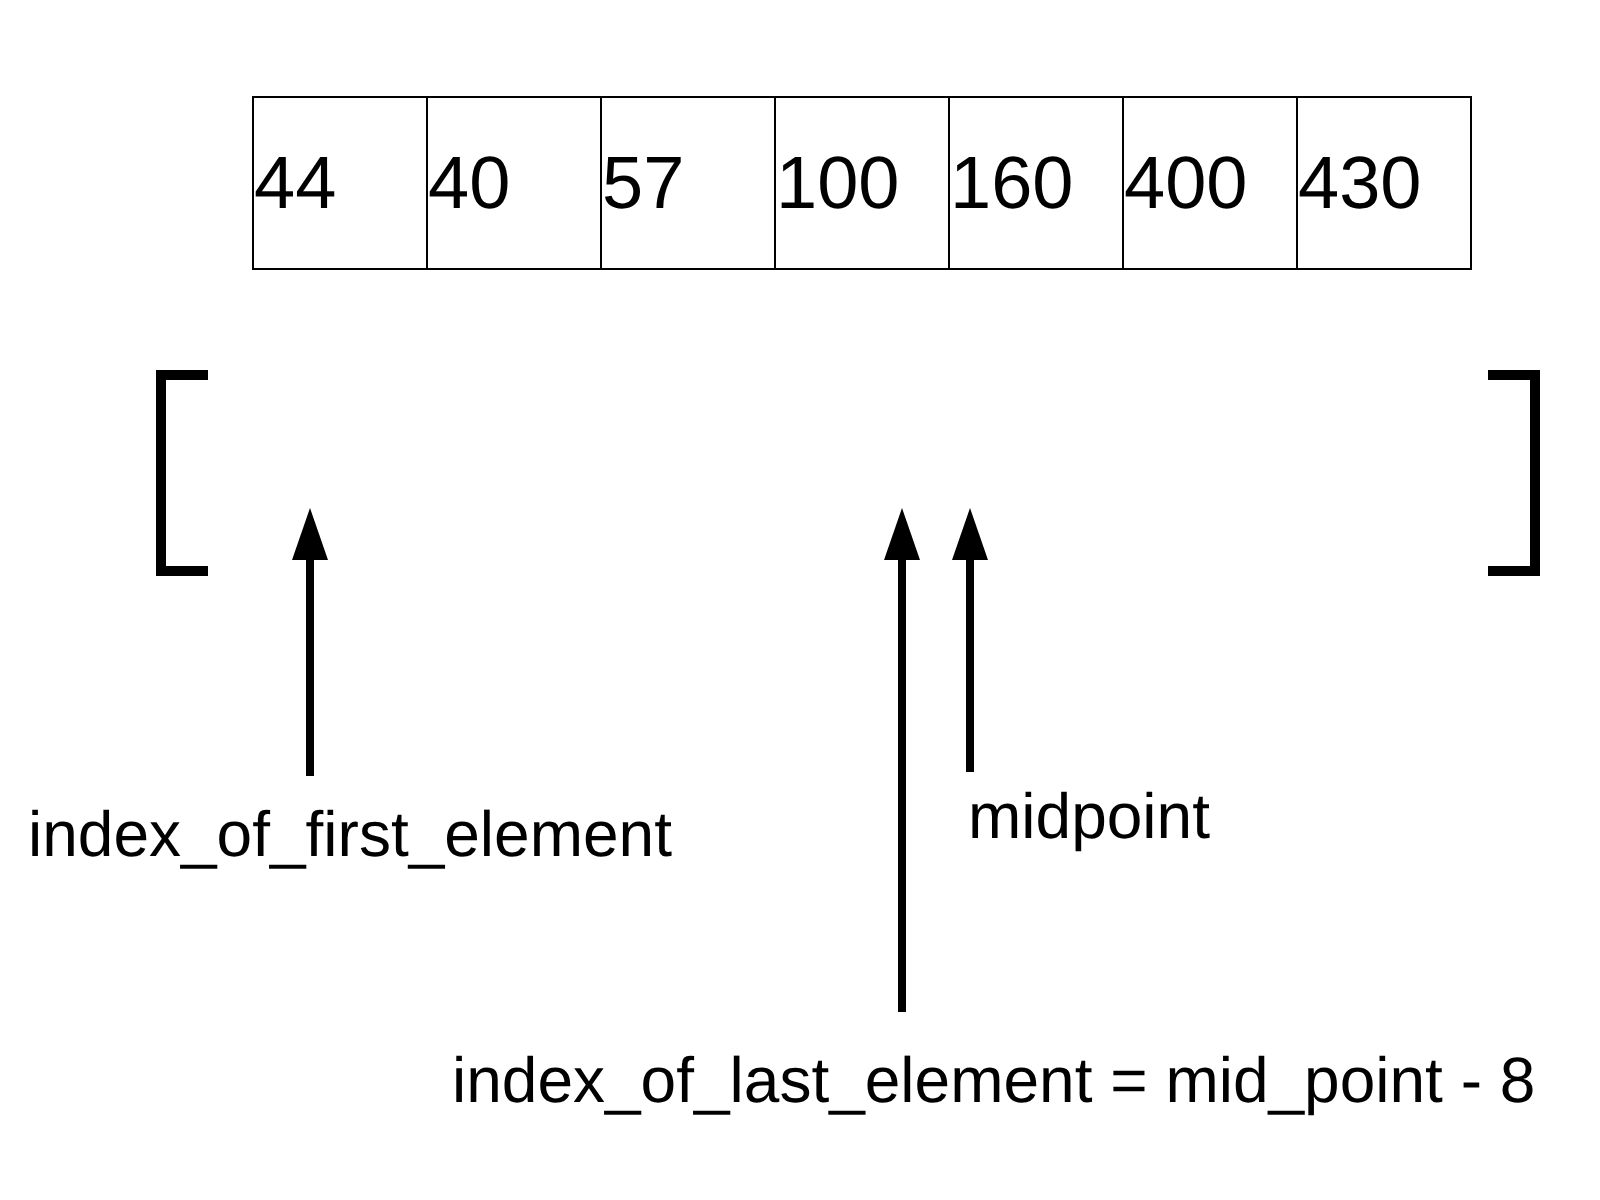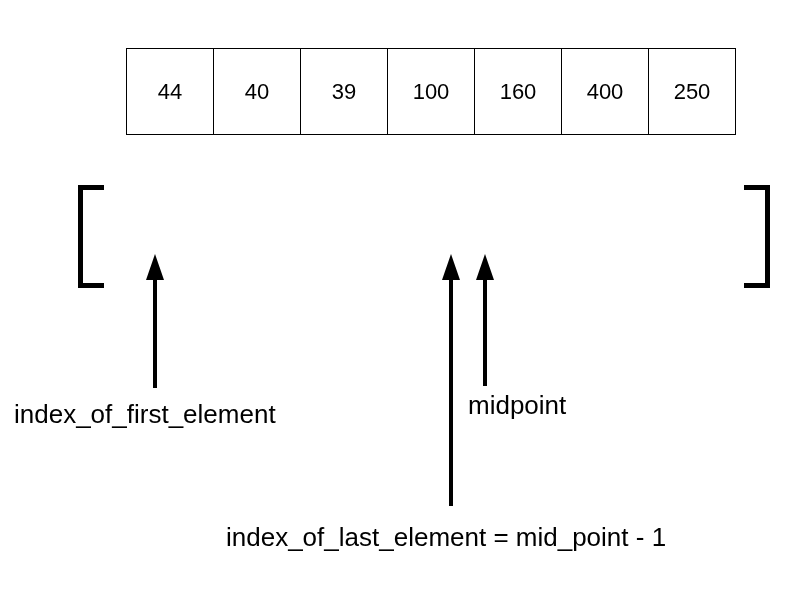--- a/index.html
+++ b/index.html
@@ -23,23 +23,22 @@
     position: absolute;
     left: 126px;
     top: 48px;
     border-collapse: collapse;
     table-layout: fixed;
   }
   .array-table td {
     border: 1.6px solid #000000;
     width: 86px;
     height: 85px;
-    text-align: center;
     vertical-align: middle;
-    font-size: 22px;
+    font-size: 37px;
     line-height: 1;
     font-family: "Liberation Sans", sans-serif;
     padding: 0;
     color: #000000;
   }
   
   .bracket {
     position: absolute;
     width: 26px;
     height: 103px;
@@ -64,45 +63,45 @@
     position: absolute;
     left: 0;
     top: 0;
     width: 800px;
     height: 600px;
     pointer-events: none;
   }
   
   .label {
     position: absolute;
-    font-size: 26px;
+    font-size: 32px;
     line-height: 1;
     white-space: nowrap;
     font-family: "Liberation Sans", sans-serif;
     color: #000000;
   }
   .label-first  { left: 14px;  top: 401px; }
-  .label-mid    { left: 468px; top: 392px; }
+  .label-mid    { left: 484px; top: 392px; }
   .label-last   { left: 226px; top: 524px; }
 </style>
 </head>
 <body>
 
 <div id="canvas">
 
   <table class="array-table">
     <tbody>
         <tr>
       <td>44</td>
       <td>40</td>
-      <td>39</td>
+      <td>57</td>
       <td>100</td>
       <td>160</td>
       <td>400</td>
-      <td>250</td>
+      <td>430</td>
     </tr>
   </tbody>
     </table>
 
   <div class="bracket bracket-left"></div>
   <div class="bracket bracket-right"></div>
 
   <svg class="arrow-layer" viewBox="0 0 800 600">
 
     <g>
@@ -118,15 +117,15 @@
     <g>
       <line x1="485" y1="386" x2="485" y2="268" stroke="#000000" stroke-width="4"></line>
       <polygon points="485,254 476,280 494,280" fill="#000000"></polygon>
     </g>
   </svg>
 
   <div class="label label-first">index_of_first_element</div>
 
   <div class="label label-mid">midpoint</div>
 
-  <div class="label label-last">index_of_last_element = mid_point - 1</div>
+  <div class="label label-last">index_of_last_element = mid_point - 8</div>
 
 </div>
 
 </body></html>

